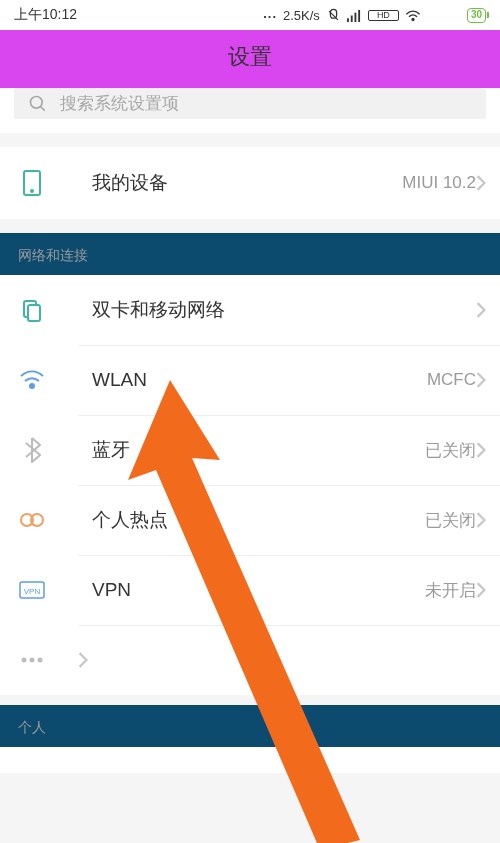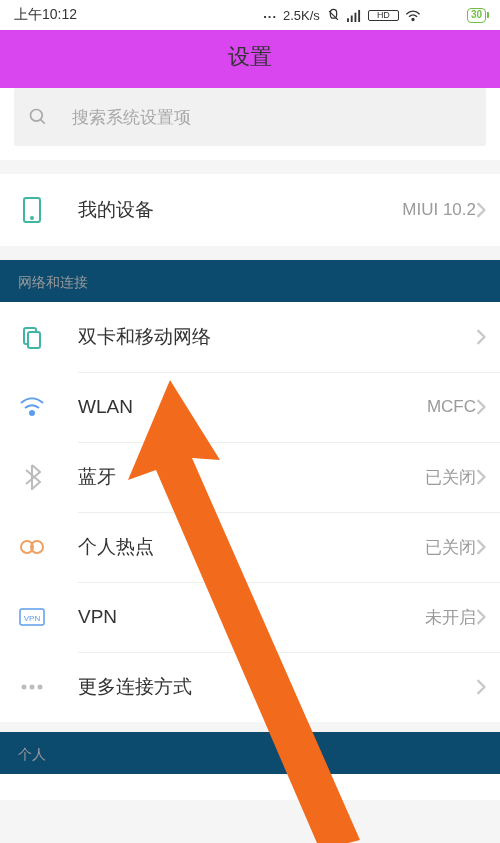--- a/index.html
+++ b/index.html
@@ -61,26 +61,26 @@
       padding: 12px 0 16px;
       font-size: 22px;
       color: #333;
     }
     .search-wrap {
       background: #fff;
       padding: 0 14px 14px;
     }
     .search-box {
       background: #f1f1f1;
-      height: 58px;
+      height: 31px;
       border-radius: 2px;
       display: flex;
       align-items: center;
       padding: 0 14px;
-      gap: 24px;
+      gap: 12px;
     }
     .search-box .search-text {
       color: #a8a8a8;
       font-size: 17px;
     }
     .gap { height: 14px; background: #f5f5f5; }
     .gap.small { height: 10px; }
     .list { background: #fff; }
     .section-header {
       font-size: 14px;
@@ -112,20 +112,21 @@
       display: flex;
       align-items: center;
       justify-content: center;
       margin-right: 32px;
       flex-shrink: 0;
     }
     .row-label {
       flex: 1;
       font-size: 19px;
       color: #333;
+      margin-left: 14px;
     }
     .row-value {
       font-size: 17px;
       color: #9a9a9a;
     }
     .chevron {
       color: #c8c8c8;
     }
     .arrow-overlay {
       position: absolute;
@@ -269,21 +270,20 @@
 
 
   <div class="row short">
     <span class="row-icon">
       <svg width="24" height="8" viewBox="0 0 24 8" fill="#bcbcbc">
           <circle cx="4" cy="4" r="2.5"></circle>
           <circle cx="12" cy="4" r="2.5"></circle>
           <circle cx="20" cy="4" r="2.5"></circle>
         </svg>
     </span>
-    <span class="row-label">更多连接方式</span>
     <svg class="chevron" width="10" height="16" viewBox="0 0 8 14" fill="none" stroke="currentColor" stroke-width="2">
         <path d="M1 1l6 6-6 6"></path>
       </svg>
   </div>
 </div>
 
 <div class="gap small"></div>
 
 <div class="section-header">个人</div>
 <div class="list" style="height:26px;"></div>

